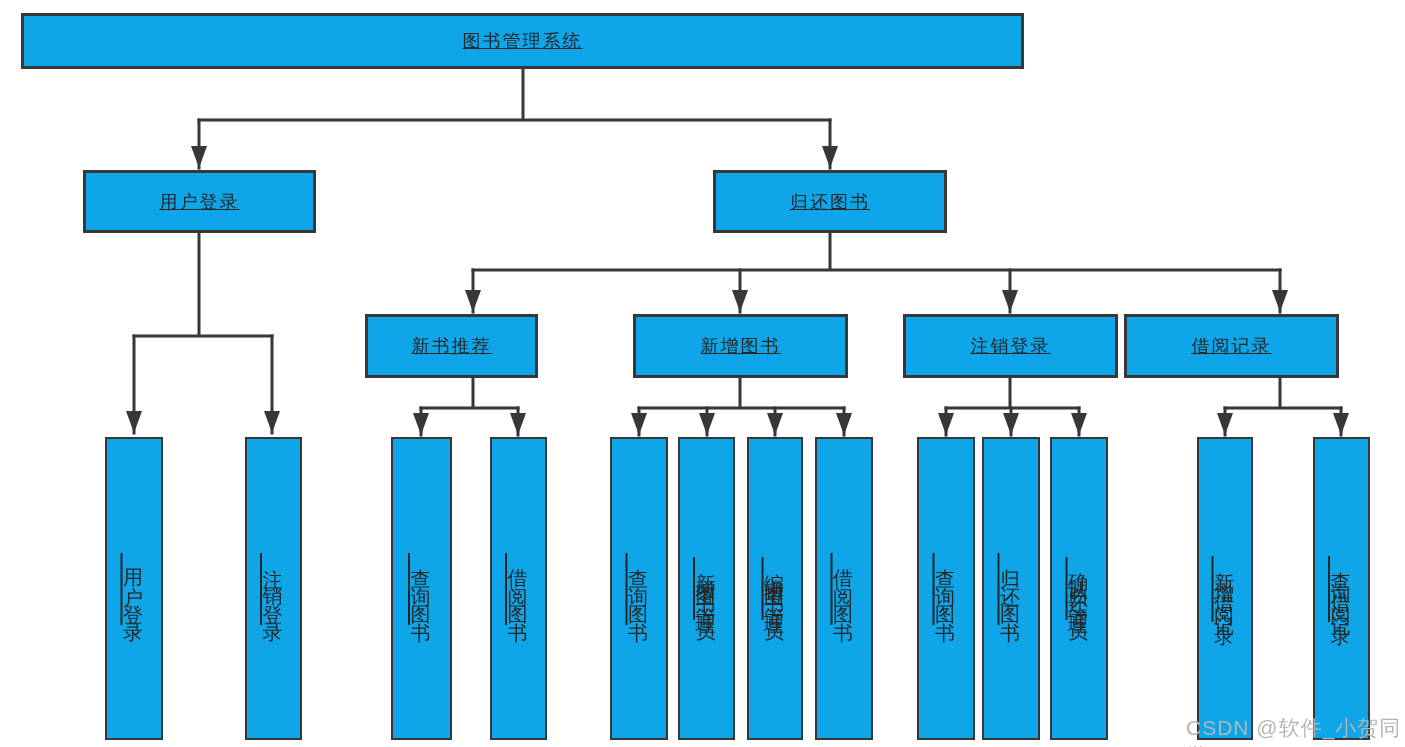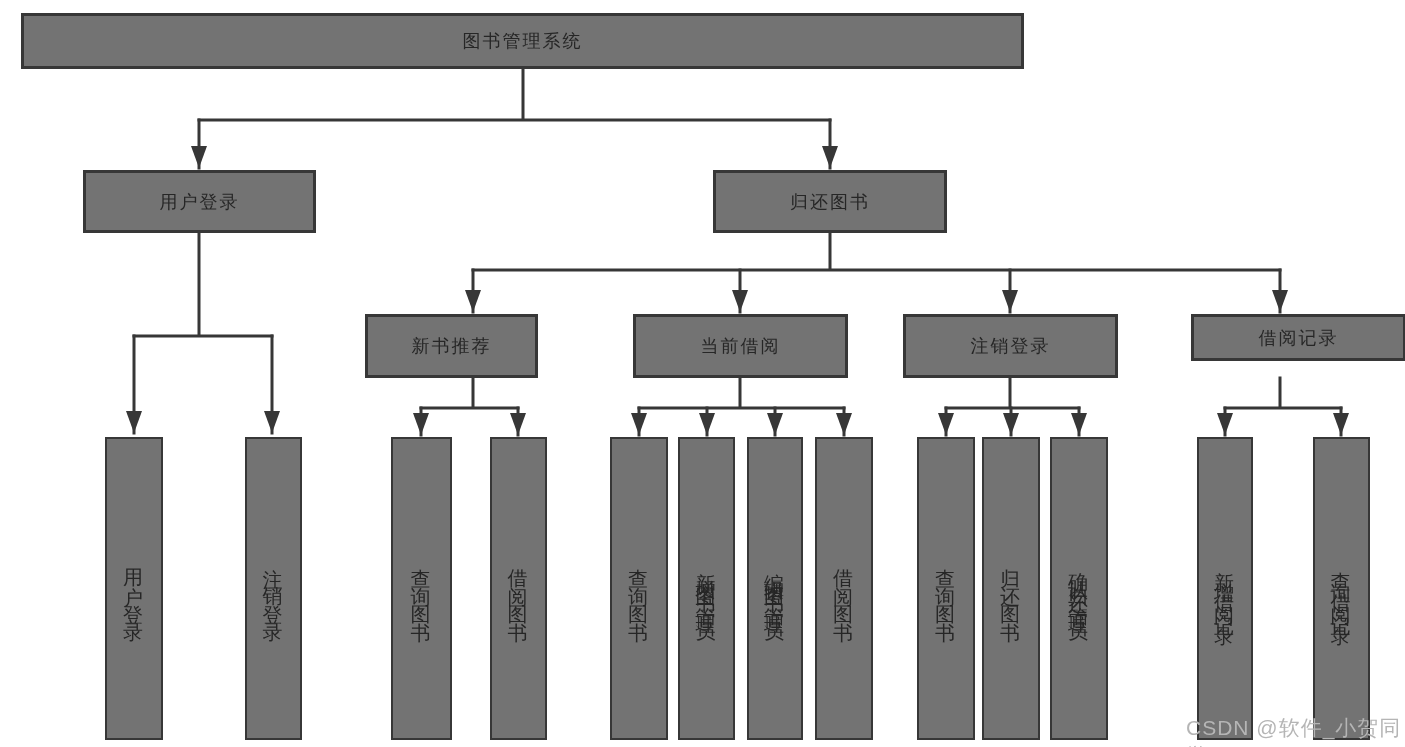--- a/index.html
+++ b/index.html
@@ -2,24 +2,25 @@
 <html><head>
 <meta charset="utf-8">
 <style>
   html,body { margin:0; padding:0; background:#ffffff; }
   #stage {
     position:relative; width:1405px; height:747px; background:#ffffff;
     font-family:"Liberation Sans","DejaVu Sans",sans-serif; overflow:hidden;
   }
   svg.wires { position:absolute; left:0; top:0; width:1405px; height:747px; }
   .node {
-    position:absolute; box-sizing:border-box; background:#737373;
+    position:absolute; box-sizing:border-box; background:#0ea5e9;
     border:3px solid #373737; color:#262626;
     display:flex; align-items:center; justify-content:center;
     white-space:nowrap;
+    text-decoration:underline;
   }
   .h { font-size:18px; letter-spacing:2px; }
   .v {
     writing-mode:vertical-rl; text-orientation:mixed;
     font-size:20px; border-width:2.5px; white-space:normal;
   }
   .sp-loose { letter-spacing:18px; }
   .sp-mid   { letter-spacing:11px; }
   .sp-tight { letter-spacing:7px;  }
   .watermark {
@@ -74,23 +75,23 @@
       <line x1="1341" y1="408" x2="1341" y2="435" marker-end="url(#arw)"></line>
     </g>
   </svg>
 
   <div class="node h" style="left:21px;top:13px;width:1003px;height:56px">图书管理系统</div>
 
   <div class="node h" style="left:83px;top:170px;width:233px;height:63px">用户登录</div>
   <div class="node h" style="left:713px;top:170px;width:234px;height:63px">归还图书</div>
 
   <div class="node h" style="left:365px;top:314px;width:173px;height:64px">新书推荐</div>
-  <div class="node h" style="left:633px;top:314px;width:215px;height:64px">当前借阅</div>
+  <div class="node h" style="left:633px;top:314px;width:215px;height:64px">新增图书</div>
   <div class="node h" style="left:903px;top:314px;width:215px;height:64px">注销登录</div>
-  <div class="node h" style="left:1191px;top:314px;width:215px;height:47px">借阅记录</div>
+  <div class="node h" style="left:1124px;top:314px;width:215px;height:64px">借阅记录</div>
 
   <div class="node v sp-loose" style="left:105px;top:437px;width:58px;height:303px">用户登录</div>
   <div class="node v sp-loose" style="left:245px;top:437px;width:57px;height:303px">注销登录</div>
 
   <div class="node v sp-loose" style="left:391px;top:437px;width:61px;height:303px">查询图书</div>
   <div class="node v sp-loose" style="left:490px;top:437px;width:57px;height:303px">借阅图书</div>
 
   <div class="node v sp-loose" style="left:610px;top:437px;width:58px;height:303px">查询图书</div>
   <div class="node v sp-tight" style="left:678px;top:437px;width:57px;height:303px">新增图书（管理员）</div>
   <div class="node v sp-tight" style="left:747px;top:437px;width:56px;height:303px">编辑图书（管理员）</div>

